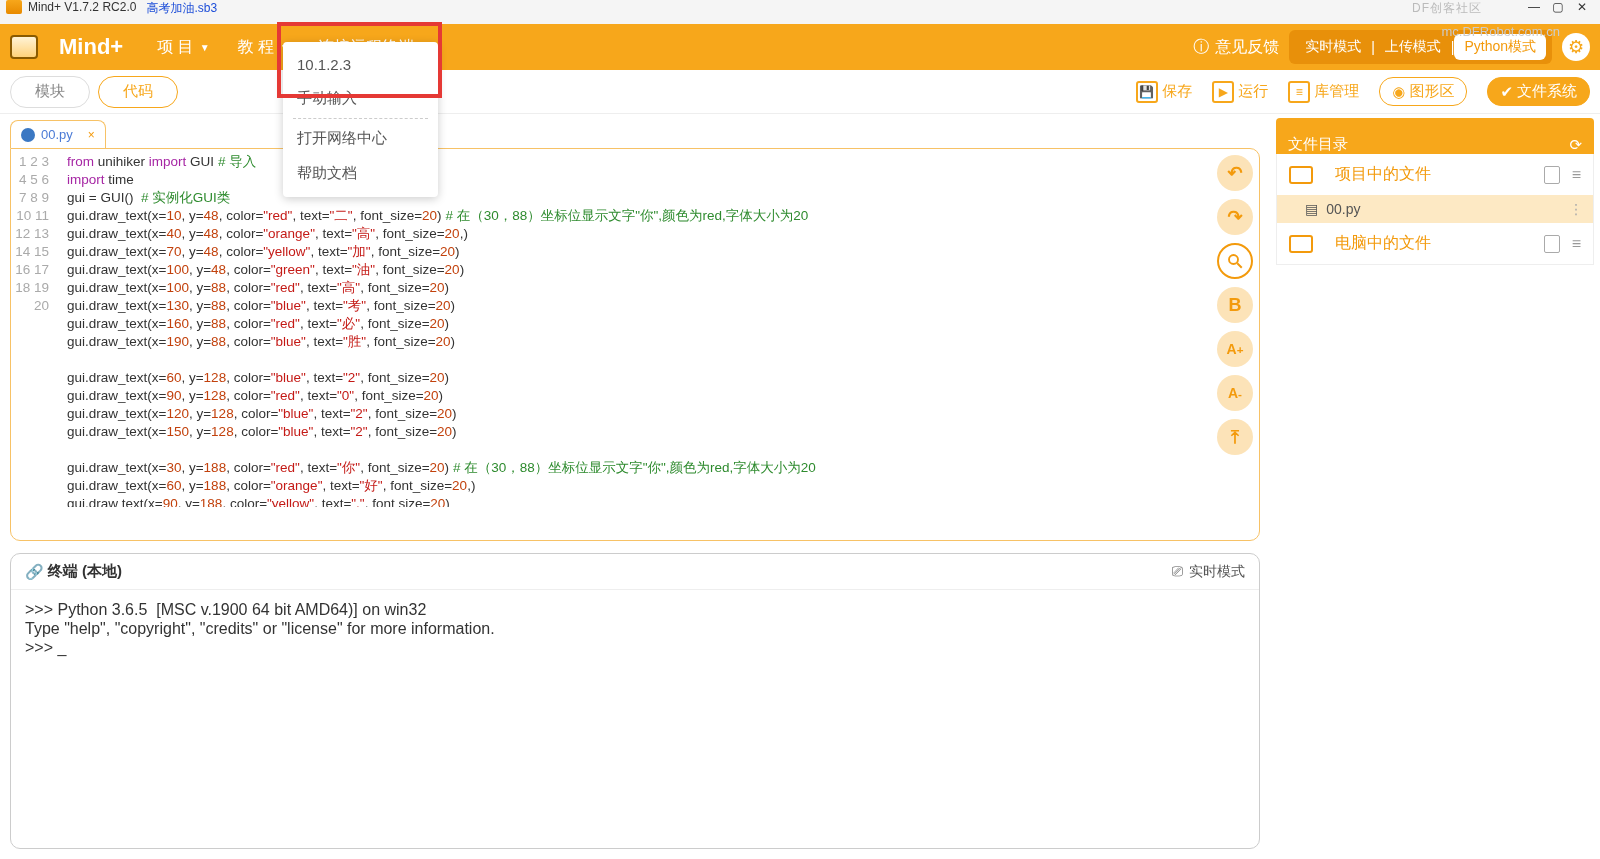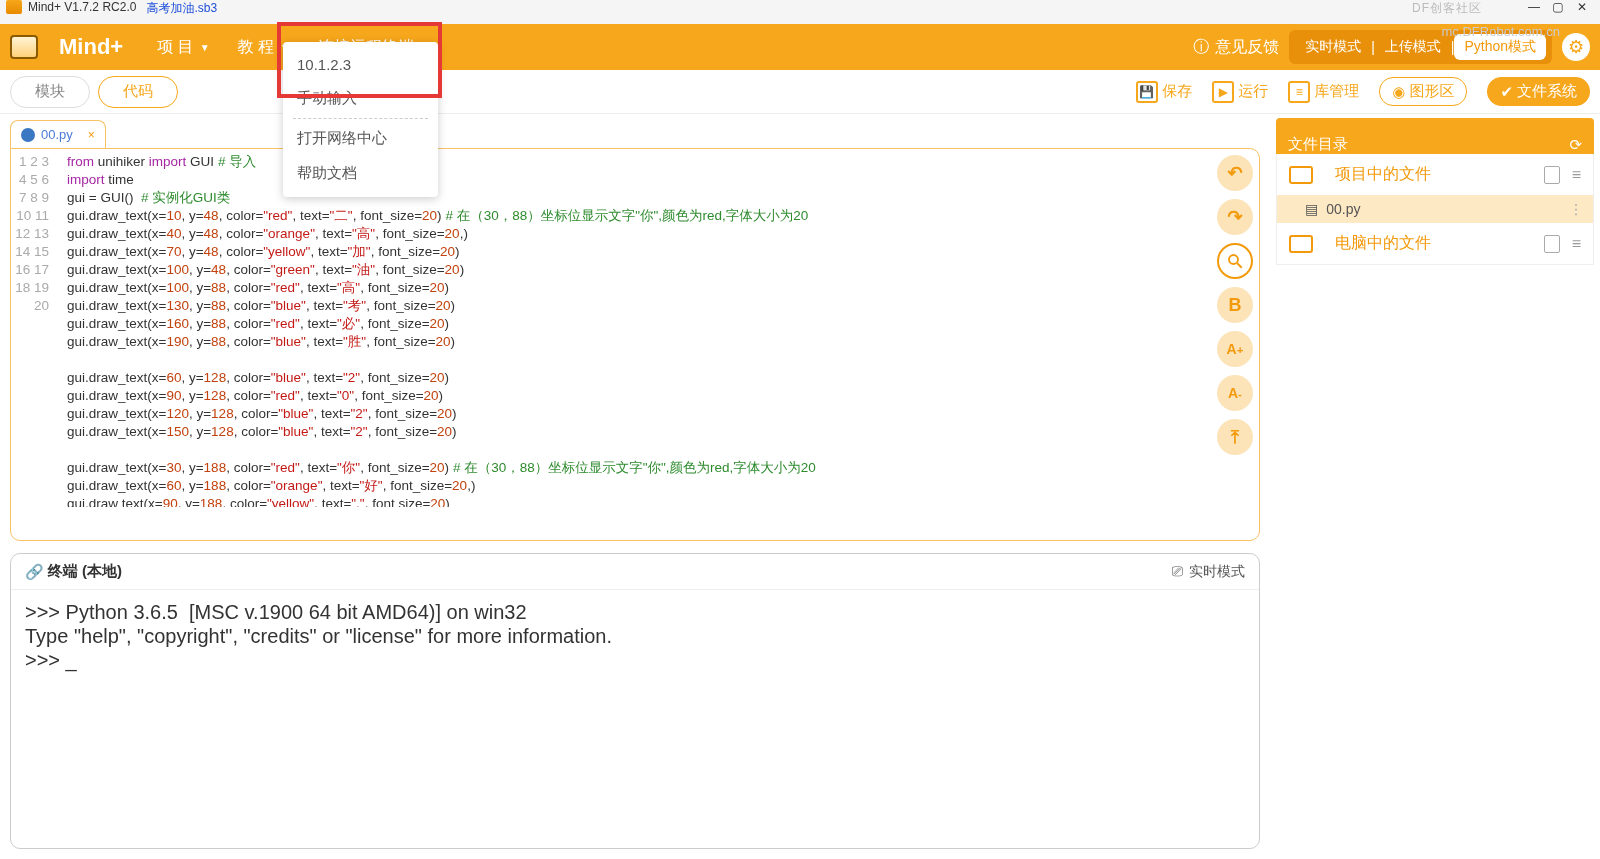--- a/index.html
+++ b/index.html
@@ -58,21 +58,21 @@
 .num { color: #c2410c; }
 .cmt { color: #2e8b2e; }
 
 .side-icons { position: absolute; right: 6px; top: 6px; display: flex; flex-direction: column; gap: 8px; }
 .side-icons .sico { width: 36px; height: 36px; border-radius: 50%; background: #fce3b8; color: #f39a0c; display: flex; align-items: center; justify-content: center; font-size: 18px; font-weight: bold; }
 .side-icons .sico.search { background: #fff; border: 2px solid #f39a0c; }
 
 .terminal-box { height: 296px; border: 1px solid #ccc; border-radius: 10px; margin-top: 12px; display: flex; flex-direction: column; }
 .term-head { height: 36px; display: flex; align-items: center; padding: 0 14px; border-bottom: 1px solid #eee; font-size: 15px; font-weight: 600; color: #333; }
 .term-head .right3 { margin-left: auto; display: flex; align-items: center; gap: 6px; color: #555; font-weight: normal; font-size: 14px; }
-.term-body { flex: 1; padding: 10px 14px; font-family: Consolas, monospace; font-size: 20px; color: #333; white-space: pre; }
+.term-body { flex: 1; padding: 10px 14px; font-family: Consolas, monospace; font-size: 16px; color: #333; white-space: pre; }
 
 .dir-head { height: 36px; background: #f7a71b; color: #fff; display: flex; align-items: flex-end; padding: 0 12px; font-size: 15px; border-radius: 4px 4px 0 0; }
 .dir-head .refresh { margin-left: auto; }
 .dir-body { border: 1px solid #eee; border-top: none; }
 .dir-section { display: flex; align-items: center; padding: 10px 12px; font-size: 16px; color: #f39a0c; gap: 22px; }
 .dir-section .sicons { margin-left: auto; display: flex; gap: 12px; color: #999; }
 .dir-file { display: flex; align-items: center; padding: 6px 12px 6px 28px; font-size: 14px; background: #fde9c4; color: #555; gap: 8px; }
 .dir-file .more { margin-left: auto; color: #aaa; letter-spacing: -2px; }
 .folder-ico, .screen-ico { width: 24px; height: 18px; border: 2px solid #f39a0c; border-radius: 3px; }
 .file-plus { width: 16px; height: 18px; border: 1.5px solid #aaa; border-radius: 2px; position: relative; }

